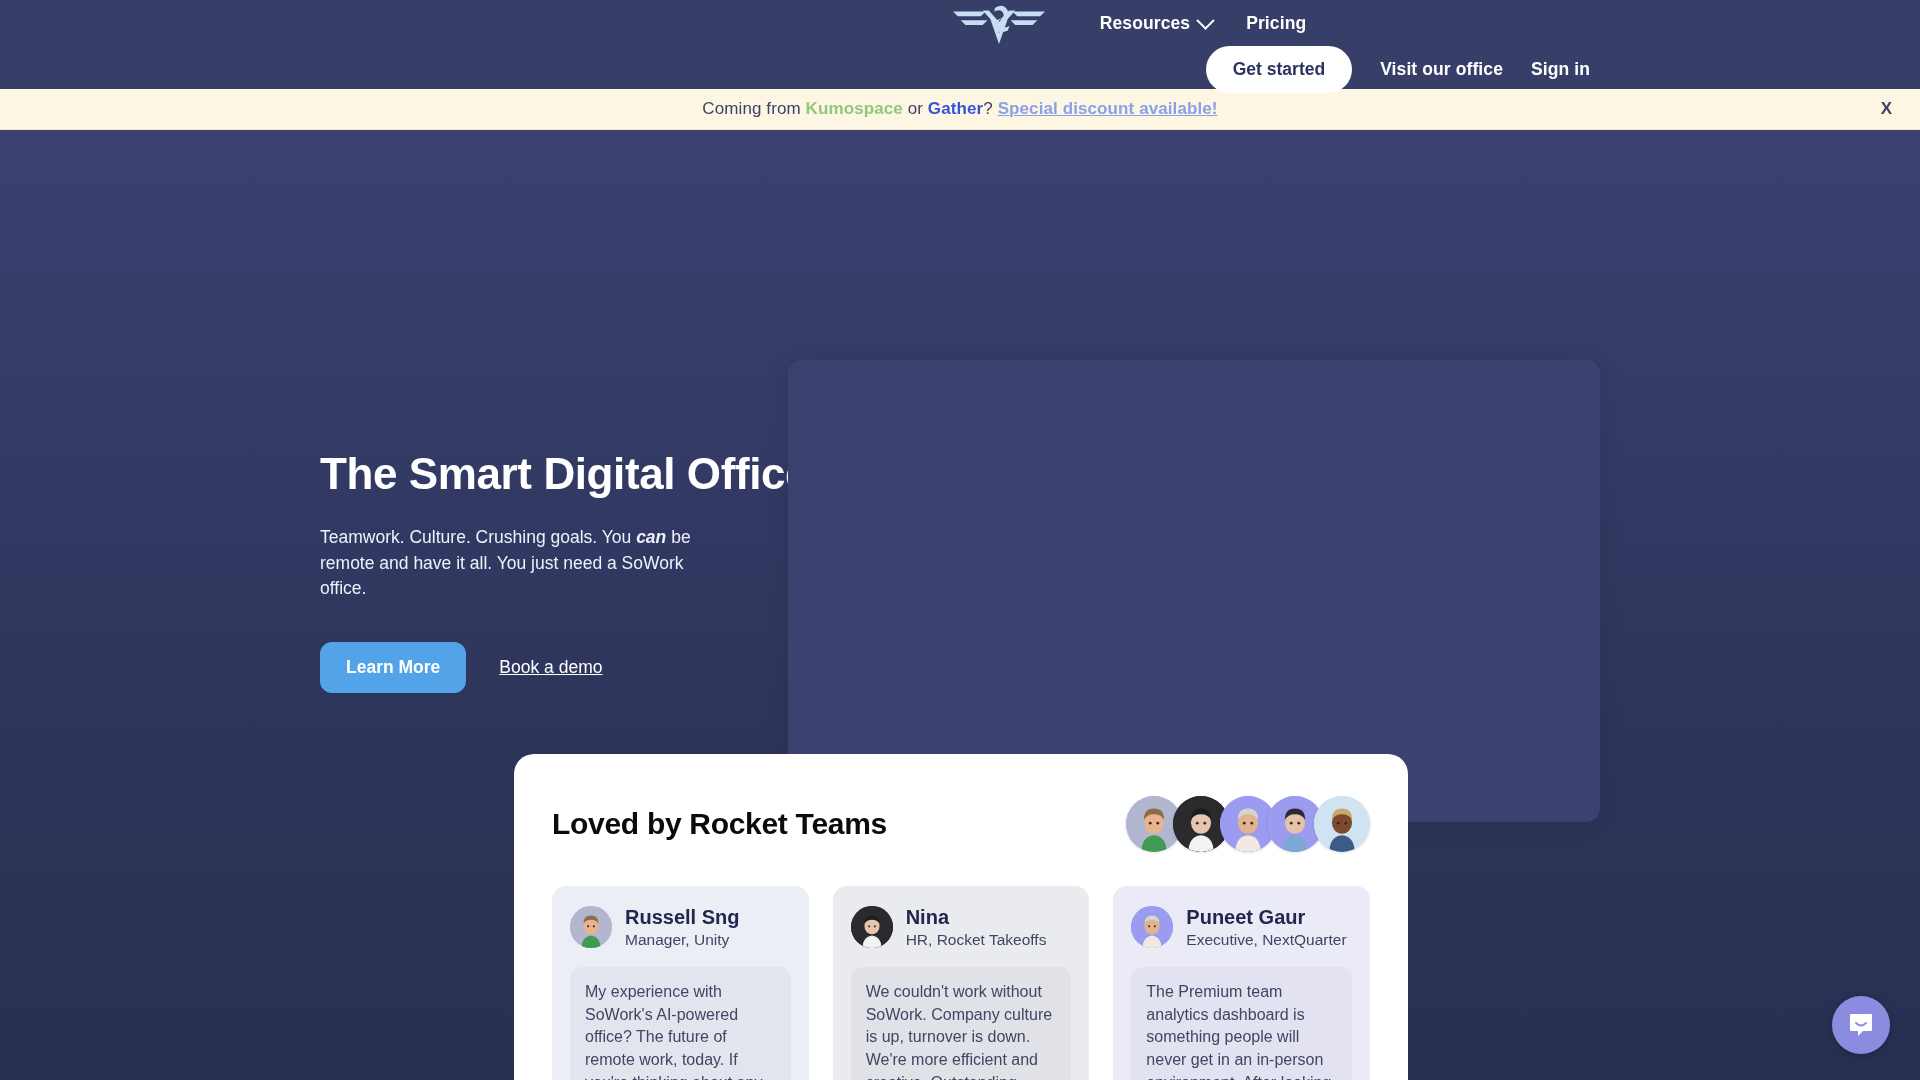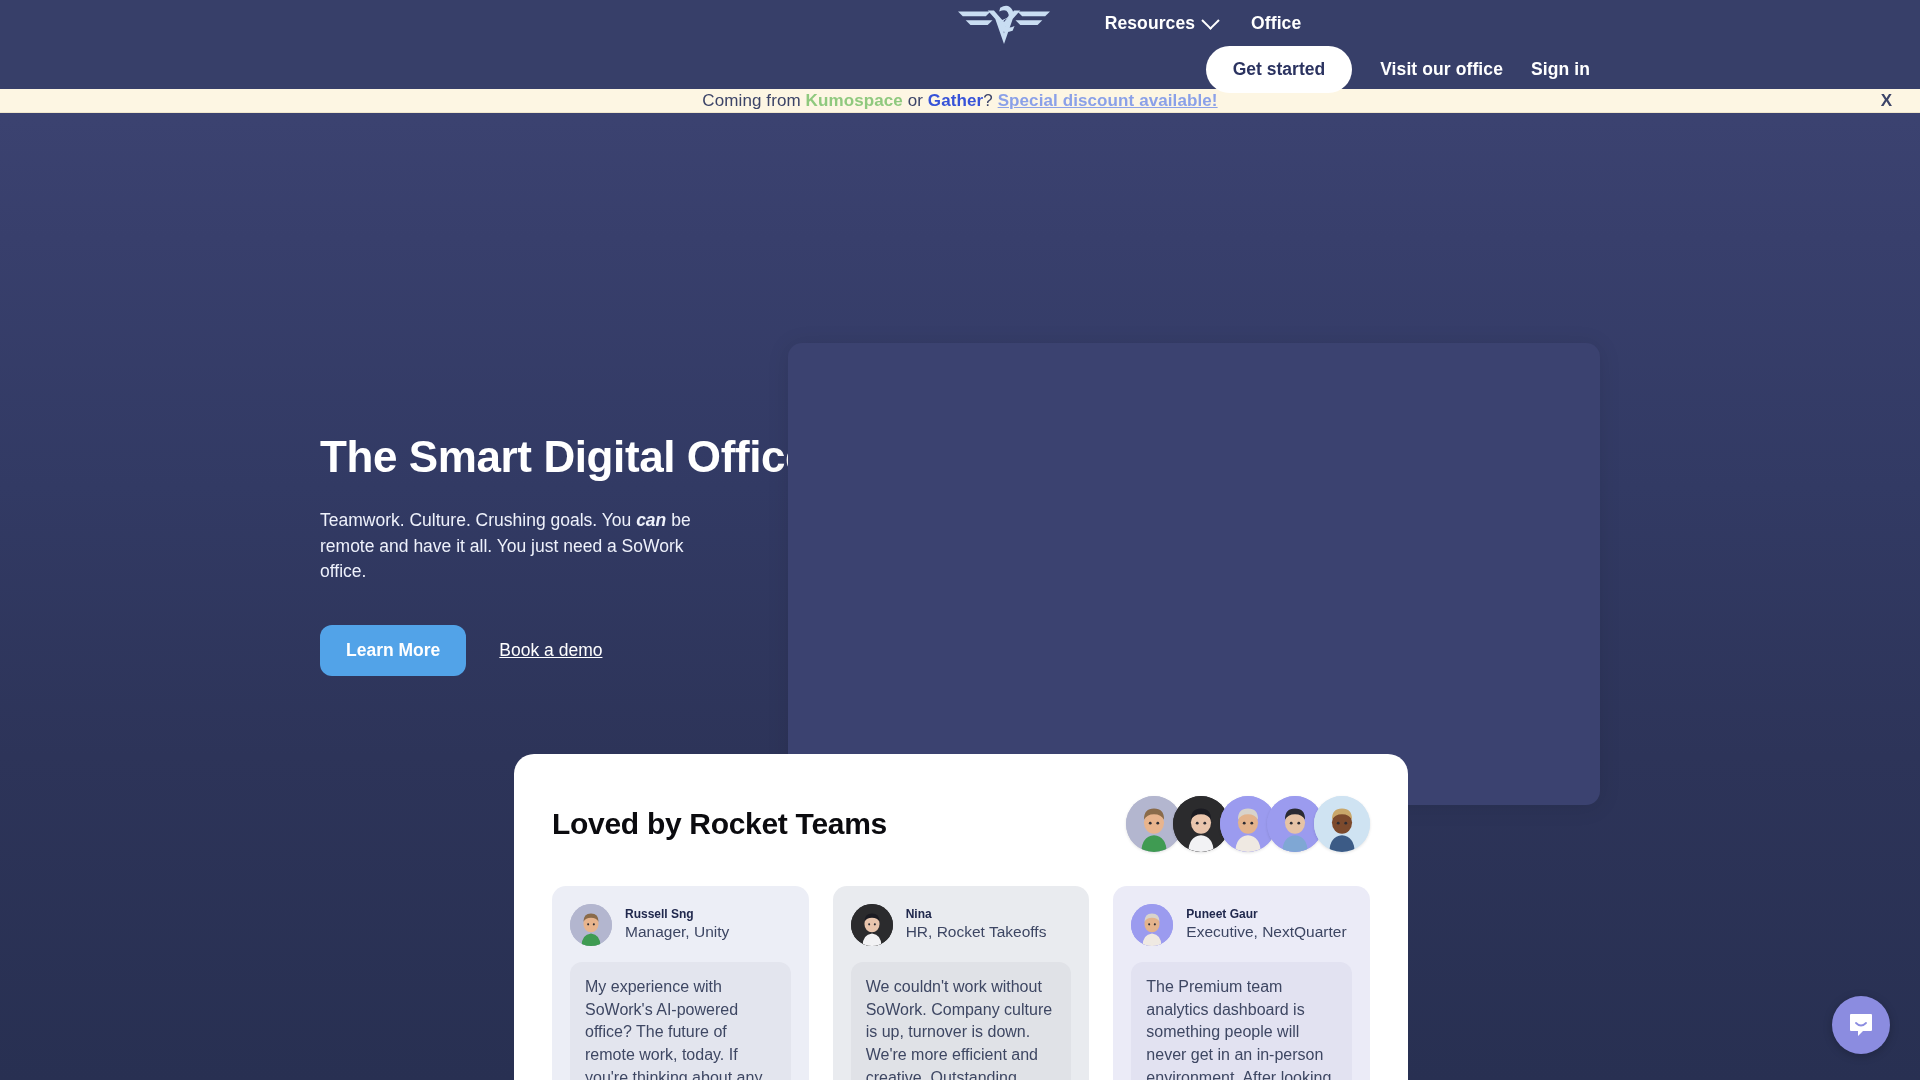--- a/index.html
+++ b/index.html
@@ -82,21 +82,21 @@
     cursor: pointer;
     font-family: inherit;
     white-space: nowrap;
   }
   .nav-right .nav-link { margin-left: 21px; }
 
   
   .banner {
     position: relative;
     z-index: 19;
-    height: 24px;
+    height: 41px;
     background: #fdf6e3;
     display: flex;
     align-items: center;
     justify-content: center;
     border-bottom: 1px solid #efe6cd;
   }
   .banner-text {
     font-size: 17px;
     color: #3c4468;
     letter-spacing: .1px;
@@ -226,21 +226,21 @@
   }
   .card-head { display: flex; align-items: center; gap: 13px; }
   .card-av {
     width: 42px; height: 42px;
     border-radius: 50%;
     flex: none;
     position: relative;
     overflow: hidden;
   }
   .card-name {
-    font-size: 12px;
+    font-size: 20px;
     font-weight: bold;
     color: #20284d;
     line-height: 1.3;
   }
   .card-role {
     font-size: 15.5px;
     color: #3d4663;
     line-height: 1.35;
   }
   .quote {
@@ -288,21 +288,21 @@
           <path d="M41 20 L50 46 L59 20 L53 20 L50 35 L47 20 Z"></path>
           <path d="M46 8 q9 -5 13 3 q3 6 -5 8 q-7 2 -4 7 q3 5 11 1 l-2 5 q-11 4 -14 -3 q-3 -7 5 -9 q7 -2 4 -7 q-2 -4 -9 -1 Z"></path>
         </g>
       </svg>
       <div class="nav-links">
         <div class="nav-link">
           <span>Resources</span>
           <span class="chev"></span>
         </div>
         <div class="nav-link">
-          <span>Office</span>
+          <span>Pricing</span>
         </div>
       </div>
     </div>
 
     <div class="nav-right">
       <button class="btn-getstarted">Get started</button>
       <div class="nav-link">Visit our office</div>
       <div class="nav-link">Sign in</div>
     </div>
   </div>

